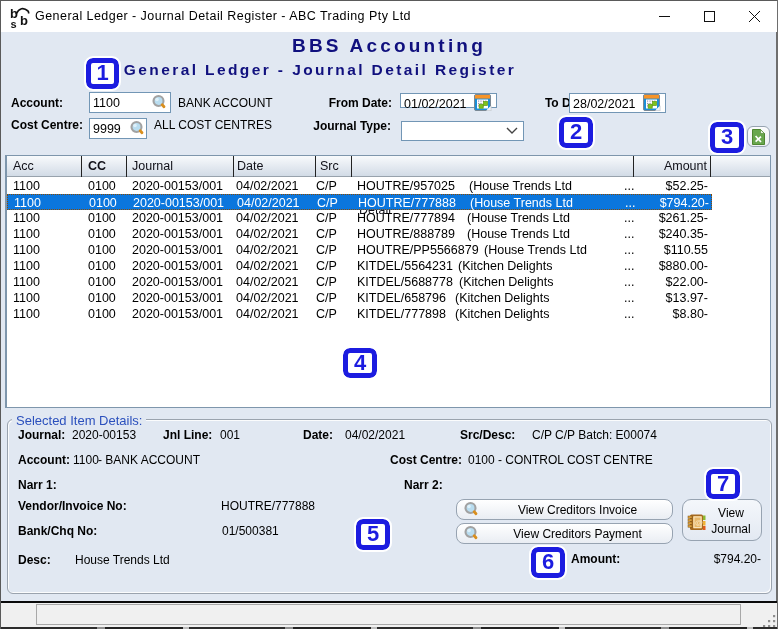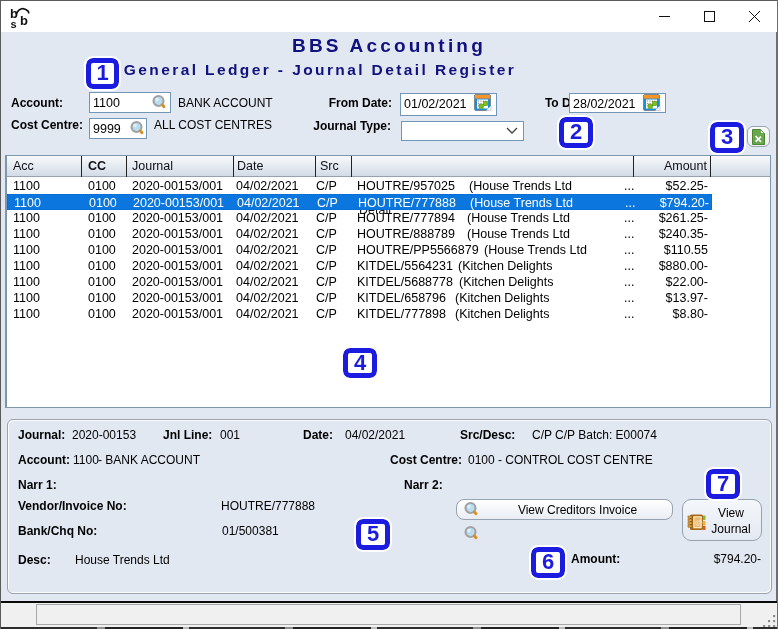--- a/index.html
+++ b/index.html
@@ -46,20 +46,21 @@
 </head>
 <body>
 <div id="win">
   <div id="titlebar">
     <svg id="ticon" viewBox="0 0 24 24">
       <text x="1" y="13" font-family="Liberation Sans" font-size="13" font-weight="bold" fill="#111">b</text>
       <text x="1.5" y="23" font-family="Liberation Sans" font-size="11" font-weight="bold" fill="#111">s</text>
       <text x="11" y="20" font-family="Liberation Sans" font-size="13" font-weight="bold" fill="#111">b</text>
       <path d="M7 9 Q12 0 19 6 Q20 7 19.5 8.5" fill="none" stroke="#111" stroke-width="1.7"></path>
     </svg>
+    <div id="titletext">General Ledger - Journal Detail Register - ABC Trading Pty Ltd</div>
     <svg class="wbtn" style="left:641px" width="45" height="31">
         <line x1="17" y1="15.5" x2="28" y2="15.5" stroke="#111" stroke-width="1"></line>
       </svg>
     <svg class="wbtn" style="left:686px" width="45" height="31">
         <rect x="17.5" y="10.5" width="10" height="10" fill="none" stroke="#111" stroke-width="1"></rect>
       </svg>
     <svg class="wbtn" style="left:731px" width="45" height="31">
         <path d="M17 10 L28 21 M28 10 L17 21" stroke="#111" stroke-width="1" fill="none"></path>
       </svg>
   </div>
@@ -79,21 +80,21 @@
   <div class="inp" style="left:88px; top:91px; width:82px; height:21px;">
       <span>1100</span>
     </div>
   <svg class="mag" style="left:150px; top:93px;" viewBox="0 0 16 16">
       <circle cx="7.5" cy="7" r="5" fill="#b9ddf0" stroke="#a2a2a2" stroke-width="2.1"></circle>
       <circle cx="6" cy="5.5" r="1.8" fill="#ddf0fa"></circle>
       <path d="M11.2 10.7 L13 12.7" stroke="#d98f1e" stroke-width="2.8" stroke-linecap="round"></path>
     </svg>
   <div class="txt" style="left:177px; top:95px;">BANK ACCOUNT</div>
   <div class="lbl" style="left:313px; top:95px; width:78px; text-align:right;">From Date:</div>
-  <div class="inp" style="left:399px; top:92px; width:97px; height:23px;">
+  <div class="inp" style="left:399px; top:92px; width:97px; height:15px;">
       <span>01/02/2021</span>
     </div>
   <svg style="position:absolute; left:473px; top:93px;" width="20" height="18" viewBox="0 0 20 18">
     <rect x="0.5" y="0.5" width="16" height="16" rx="1.5" fill="#1b8ed6" stroke="#7a8894" stroke-width="1"></rect>
     <rect x="1" y="1" width="15" height="3.6" fill="#f79428"></rect>
     <rect x="3" y="5.5" width="11" height="9" fill="#ffffff"></rect>
     <g fill="#9b90b8">
       <rect x="4" y="6.5" width="1.2" height="1.2"></rect>
         <rect x="6.4" y="6.5" width="1.2" height="1.2"></rect>
         <rect x="8.8" y="6.5" width="1.2" height="1.2"></rect>
@@ -269,20 +270,21 @@
         <span style="left:229px">04/02/2021</span>
         <span style="left:309px">C/P</span>
         <span style="left:350px">KITDEL/777898</span>
         <span style="left:448px">(Kitchen Delights</span>
         <span style="left:617px">...</span>
         <span class="amt" style="left:601px; width:100px;">$8.80-</span>
       </div>
     </div>
 
   <div id="fs"></div>
+  <div id="fslabel">Selected Item Details:</div>
 
   <div class="lbl" style="left:17px; top:427px;">Journal:</div>
   <div class="txt" style="left:71px; top:427px; width:64px; overflow:hidden;">2020-00153/001</div>
   <div class="lbl" style="left:162px; top:427px;">Jnl Line:</div>
   <div class="txt" style="left:219px; top:427px;">001</div>
   <div class="lbl" style="left:302px; top:427px;">Date:</div>
   <div class="txt" style="left:344px; top:427px;">04/02/2021</div>
   <div class="lbl" style="left:459px; top:427px;">Src/Desc:</div>
   <div class="txt" style="left:531px; top:427px;">C/P C/P Batch: E00074</div>
 
@@ -301,20 +303,21 @@
   <div class="txt" style="left:221px; top:523px;">01/500381</div>
   <div class="lbl" style="left:17px; top:552px;">Desc:</div>
   <div class="txt" style="left:74px; top:552px;">House Trends Ltd</div>
 
   <div class="btn" style="left:455px; top:498px; width:217px; height:21px; padding-top:3px; padding-left:26px;">View Creditors Invoice</div>
   <svg class="mag" style="left:462px; top:500px;" viewBox="0 0 16 16">
       <circle cx="7.5" cy="7" r="5" fill="#b9ddf0" stroke="#a2a2a2" stroke-width="2.1"></circle>
       <circle cx="6" cy="5.5" r="1.8" fill="#ddf0fa"></circle>
       <path d="M11.2 10.7 L13 12.7" stroke="#d98f1e" stroke-width="2.8" stroke-linecap="round"></path>
     </svg>
+  <div class="btn" style="left:455px; top:522px; width:217px; height:21px; padding-top:3px; padding-left:26px;">View Creditors Payment</div>
   <svg class="mag" style="left:462px; top:524px;" viewBox="0 0 16 16">
       <circle cx="7.5" cy="7" r="5" fill="#b9ddf0" stroke="#a2a2a2" stroke-width="2.1"></circle>
       <circle cx="6" cy="5.5" r="1.8" fill="#ddf0fa"></circle>
       <path d="M11.2 10.7 L13 12.7" stroke="#d98f1e" stroke-width="2.8" stroke-linecap="round"></path>
     </svg>
 
   <div class="btn" style="left:681px; top:498px; width:80px; height:42px; padding-top:5px; padding-left:18px; line-height:16px; background:linear-gradient(#f4f7fb,#e3e9f2); border-radius:9px;">View<br>Journal</div>
   <svg style="position:absolute; left:686px; top:512px;" width="19" height="19" viewBox="0 0 19 19">
     <rect x="3" y="1.5" width="13" height="15.5" rx="1.5" fill="#a5691f"></rect>
     <rect x="6" y="3" width="9" height="12.5" rx="1" fill="#e8b96a"></rect>

